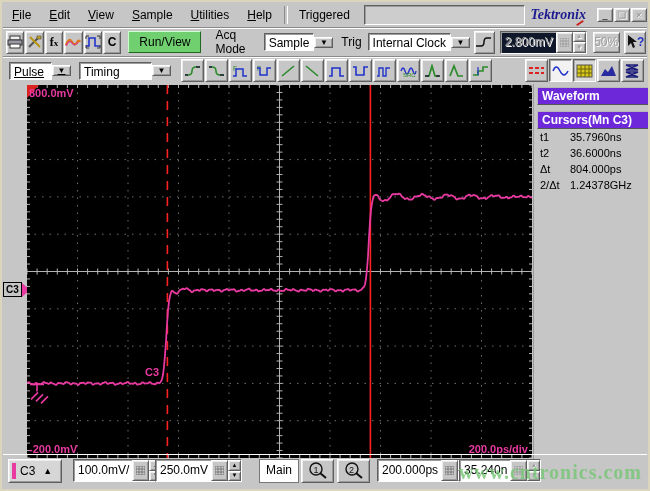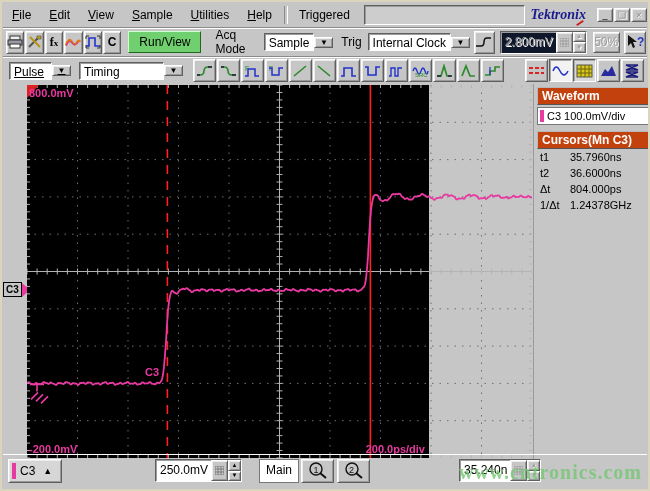--- a/index.html
+++ b/index.html
@@ -33,30 +33,30 @@
   .combo .carrow{width:17px;display:flex;align-items:center;justify-content:center;font-size:8px;}
   .spinner{display:flex;align-items:stretch;height:21px;}
   .spin-field{padding:3px 3px 0 4px;white-space:nowrap;}
   .spin-key{width:17px;display:flex;align-items:center;justify-content:center;}
   .updown{display:flex;flex-direction:column;width:13px;}
   .updown button{flex:1;font-size:6px;line-height:5px;}
   .dis-text{color:#9d9d9d;text-shadow:1px 1px 0 #fff;}
   .gray-field{background:#0f172a;}
   
   #left-gutter{position:absolute;left:0;top:82px;width:25px;height:375px;background:#c6c6c6;}
-  #plot{position:absolute;left:25px;top:83px;width:402px;height:373px;background:#000;}
+  #plot{position:absolute;left:25px;top:83px;width:505px;height:373px;background:#000;}
   #plot svg{position:absolute;left:0;top:0;}
   .plot-label{position:absolute;color:#e83aa0;font-size:11px;font-weight:bold;white-space:nowrap;}
   #corner-tri{position:absolute;left:0;top:0;width:0;height:0;border-top:13px solid #d22;border-right:12px solid transparent;}
   #chan-marker{position:absolute;left:1px;display:flex;align-items:center;}
   #chan-marker .box{background:#c6c6c6;border:1px solid #000;padding:0 2px;font-size:10px;font-weight:bold;line-height:13px;}
   #chan-marker .arrow{width:0;height:0;border-left:8px solid #e83aa0;border-top:7px solid transparent;border-bottom:7px solid transparent;}
   
   #right-panel{position:absolute;left:531px;top:82px;width:119px;height:375px;background:#c6c6c6;border-left:1px solid #9a9a9a;}
-  .panel-hdr{margin:3px 3px 0 3px;background:#c2410c;color:#fff;font-weight:bold;font-size:12px;padding:1px 4px;border:1px solid;border-color:#b8b8b8 #555 #555 #b8b8b8;}
+  .panel-hdr{margin:3px 3px 0 3px;background:#6d28d9;color:#fff;font-weight:bold;font-size:12px;padding:1px 4px;border:1px solid;border-color:#b8b8b8 #555 #555 #b8b8b8;}
   #wave-row{margin:2px 3px;background:#fff;border:1px solid #777;display:flex;align-items:center;height:16px;}
   #wave-row .cbar{width:4px;height:12px;background:#e83aa0;margin:0 3px 0 2px;}
   #wave-row .ctext{font-size:11px;}
   .cur-row{display:flex;padding:2px 4px 2px 6px;font-size:11px;}
   .cur-row .k{width:30px;}
   .cur-row .v{flex:1;}
   
   #bottombar{position:absolute;left:1px;right:1px;bottom:1px;height:33px;border-top:1px solid #fff;}
   #bottombar > *{position:absolute;top:4px;}
   #c3-btn{left:5px;width:54px;height:24px;display:flex;align-items:center;background:#d6d6d6;}
@@ -173,21 +173,21 @@
           </svg>
         </span>
       </button>
   </div>
 
   <div id="toolbar2">
     <div class="combo" style="width:62px;text-decoration:underline;">
       <span class="ctext" style="flex:1;">Pulse</span>
       <span class="carrow raised">▼</span>
     </div>
-    <div class="combo" style="width:104px;margin-left:8px;margin-right:10px;">
+    <div class="combo" style="width:92px;margin-left:8px;margin-right:10px;">
       <span class="ctext" style="flex:1;">Timing</span>
       <span class="carrow raised">▼</span>
     </div>
     <button class="tbtn raised">
         <span>
           <svg width="17" height="14">
             <path d="M1,11 h3 q4,0 4,-4 t4,-4 h4" fill="none" stroke="#2a8a2a" stroke-width="1.6"></path>
             <path d="M1,11 h3 M12,3 h4" stroke="#223" stroke-width="1.6"></path>
           </svg>
         </span>
@@ -661,49 +661,58 @@
       </svg>
     <div id="corner-tri"></div>
     <div class="plot-label" style="left:2px;top:2px;">800.0mV</div>
     <div class="plot-label" style="left:2px;bottom:3px;">-200.0mV</div>
     <div class="plot-label" style="right:4px;bottom:3px;">200.0ps/div</div>
     <div class="plot-label" id="trace-tag" style="left:118px;top:281px;">C3</div>
   </div>
 
   <div id="right-panel">
     <div class="panel-hdr">Waveform</div>
-    <div id="wave-row">
-      <span class="cbar"></span>
-      <span class="ctext">C3 100.0mV/div</span>
-    </div>
     <div class="panel-hdr" style="margin-top:6px;">Cursors(Mn C3)</div>
     <div class="cur-row">
       <span class="k">t1</span>
       <span class="v">35.7960ns</span>
     </div>
     <div class="cur-row">
       <span class="k">t2</span>
       <span class="v">36.6000ns</span>
     </div>
     <div class="cur-row">
       <span class="k">Δt</span>
       <span class="v">804.000ps</span>
     </div>
     <div class="cur-row">
-      <span class="k">1/Δt</span>
+      <span class="k">2/Δt</span>
       <span class="v">1.24378GHz</span>
     </div>
   </div>
 
   <div id="bottombar">
     <button id="c3-btn" class="raised">
       <span class="cbar"></span>
       <span>C3</span>
       <span class="tri">▲</span>
     </button>
+    <div id="sp-vdiv" class="spinner field">
+      <span class="spin-field">100.0mV/</span>
+      <button class="spin-key raised">
+          <svg width="9" height="9">
+            <rect width="9" height="9" fill="#cfcfcf" stroke="#777"></rect>
+            <path d="M3,0 v9 M6,0 v9 M0,3 h9 M0,6 h9" stroke="#777"></path>
+          </svg>
+        </button>
+      <span class="updown">
+          <button class="raised">▲</button>
+          <button class="raised">▼</button>
+        </span>
+    </div>
     <div id="sp-offset" class="spinner field">
       <span class="spin-field">250.0mV</span>
       <button class="spin-key raised">
           <svg width="9" height="9">
             <rect width="9" height="9" fill="#cfcfcf" stroke="#777"></rect>
             <path d="M3,0 v9 M6,0 v9 M0,3 h9 M0,6 h9" stroke="#777"></path>
           </svg>
         </button>
       <span class="updown">
           <button class="raised">▲</button>
@@ -718,20 +727,33 @@
             <text x="6.5" y="11.5" font-size="9" font-family="Liberation Sans" fill="#111">1</text>
           </svg></span>
       </button>
     <button id="zoom2" class="zoombtn raised">
         <span><svg width="22" height="18">
             <circle cx="9" cy="8" r="6" fill="none" stroke="#111" stroke-width="1.4"></circle>
             <line x1="13" y1="12" x2="19" y2="17" stroke="#111" stroke-width="2"></line>
             <text x="6" y="11.5" font-size="9" font-family="Liberation Sans" fill="#111">2</text>
           </svg></span>
       </button>
+    <div id="sp-tb" class="spinner field">
+      <span class="spin-field">200.000ps</span>
+      <button class="spin-key raised">
+          <svg width="9" height="9">
+            <rect width="9" height="9" fill="#cfcfcf" stroke="#777"></rect>
+            <path d="M3,0 v9 M6,0 v9 M0,3 h9 M0,6 h9" stroke="#777"></path>
+          </svg>
+        </button>
+      <span class="updown">
+          <button class="raised">▲</button>
+          <button class="raised">▼</button>
+        </span>
+    </div>
     <div id="sp-pos" class="spinner field">
       <span class="spin-field">35.240n</span>
       <button class="spin-key raised">
           <svg width="9" height="9">
             <rect width="9" height="9" fill="#cfcfcf" stroke="#9a9a9a"></rect>
             <path d="M3,0 v9 M6,0 v9 M0,3 h9 M0,6 h9" stroke="#9a9a9a"></path>
           </svg>
         </button>
       <span class="updown">
           <button class="raised dis-text">▲</button>

